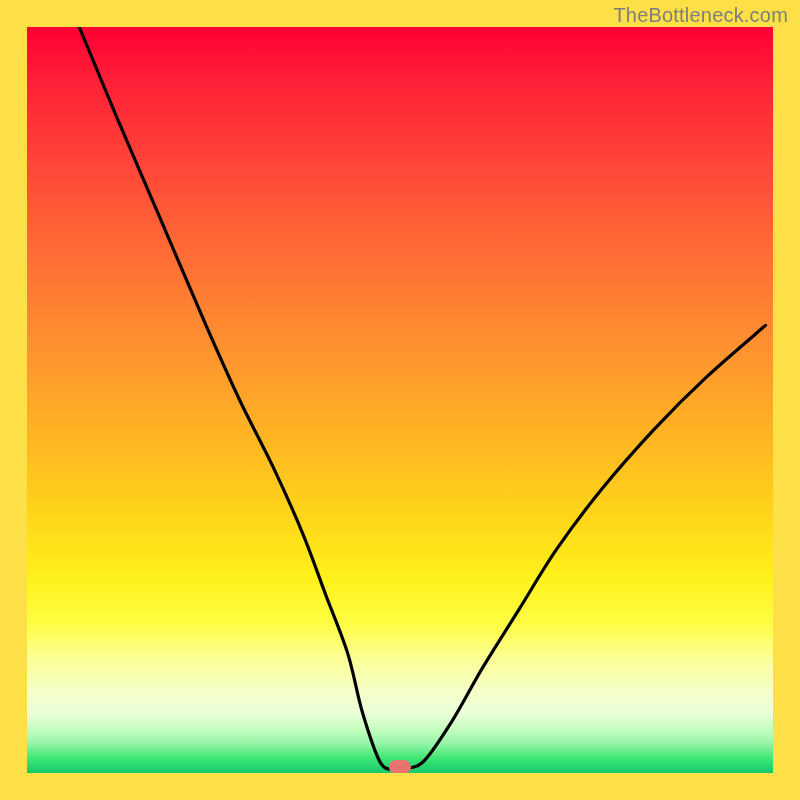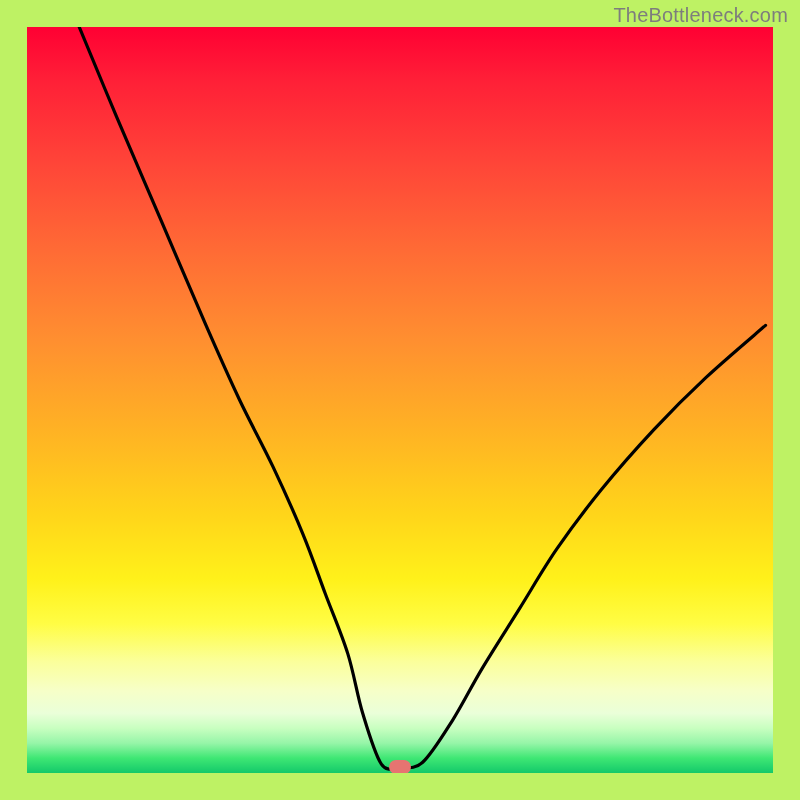--- a/index.html
+++ b/index.html
@@ -8,21 +8,21 @@
     width: 800px;
     height: 800px;
     background: #000;
     overflow: hidden;
     font-family: Arial, Helvetica, sans-serif;
   }
   .chart-wrap {
     position: relative;
     width: 800px;
     height: 800px;
-    background: #bef264;
+    background: #fde047;
   }
   .plot-area {
     position: absolute;
     left: 27px;
     top: 27px;
     width: 746px;
     height: 746px;
     overflow: hidden;
   }
   .gradient {

